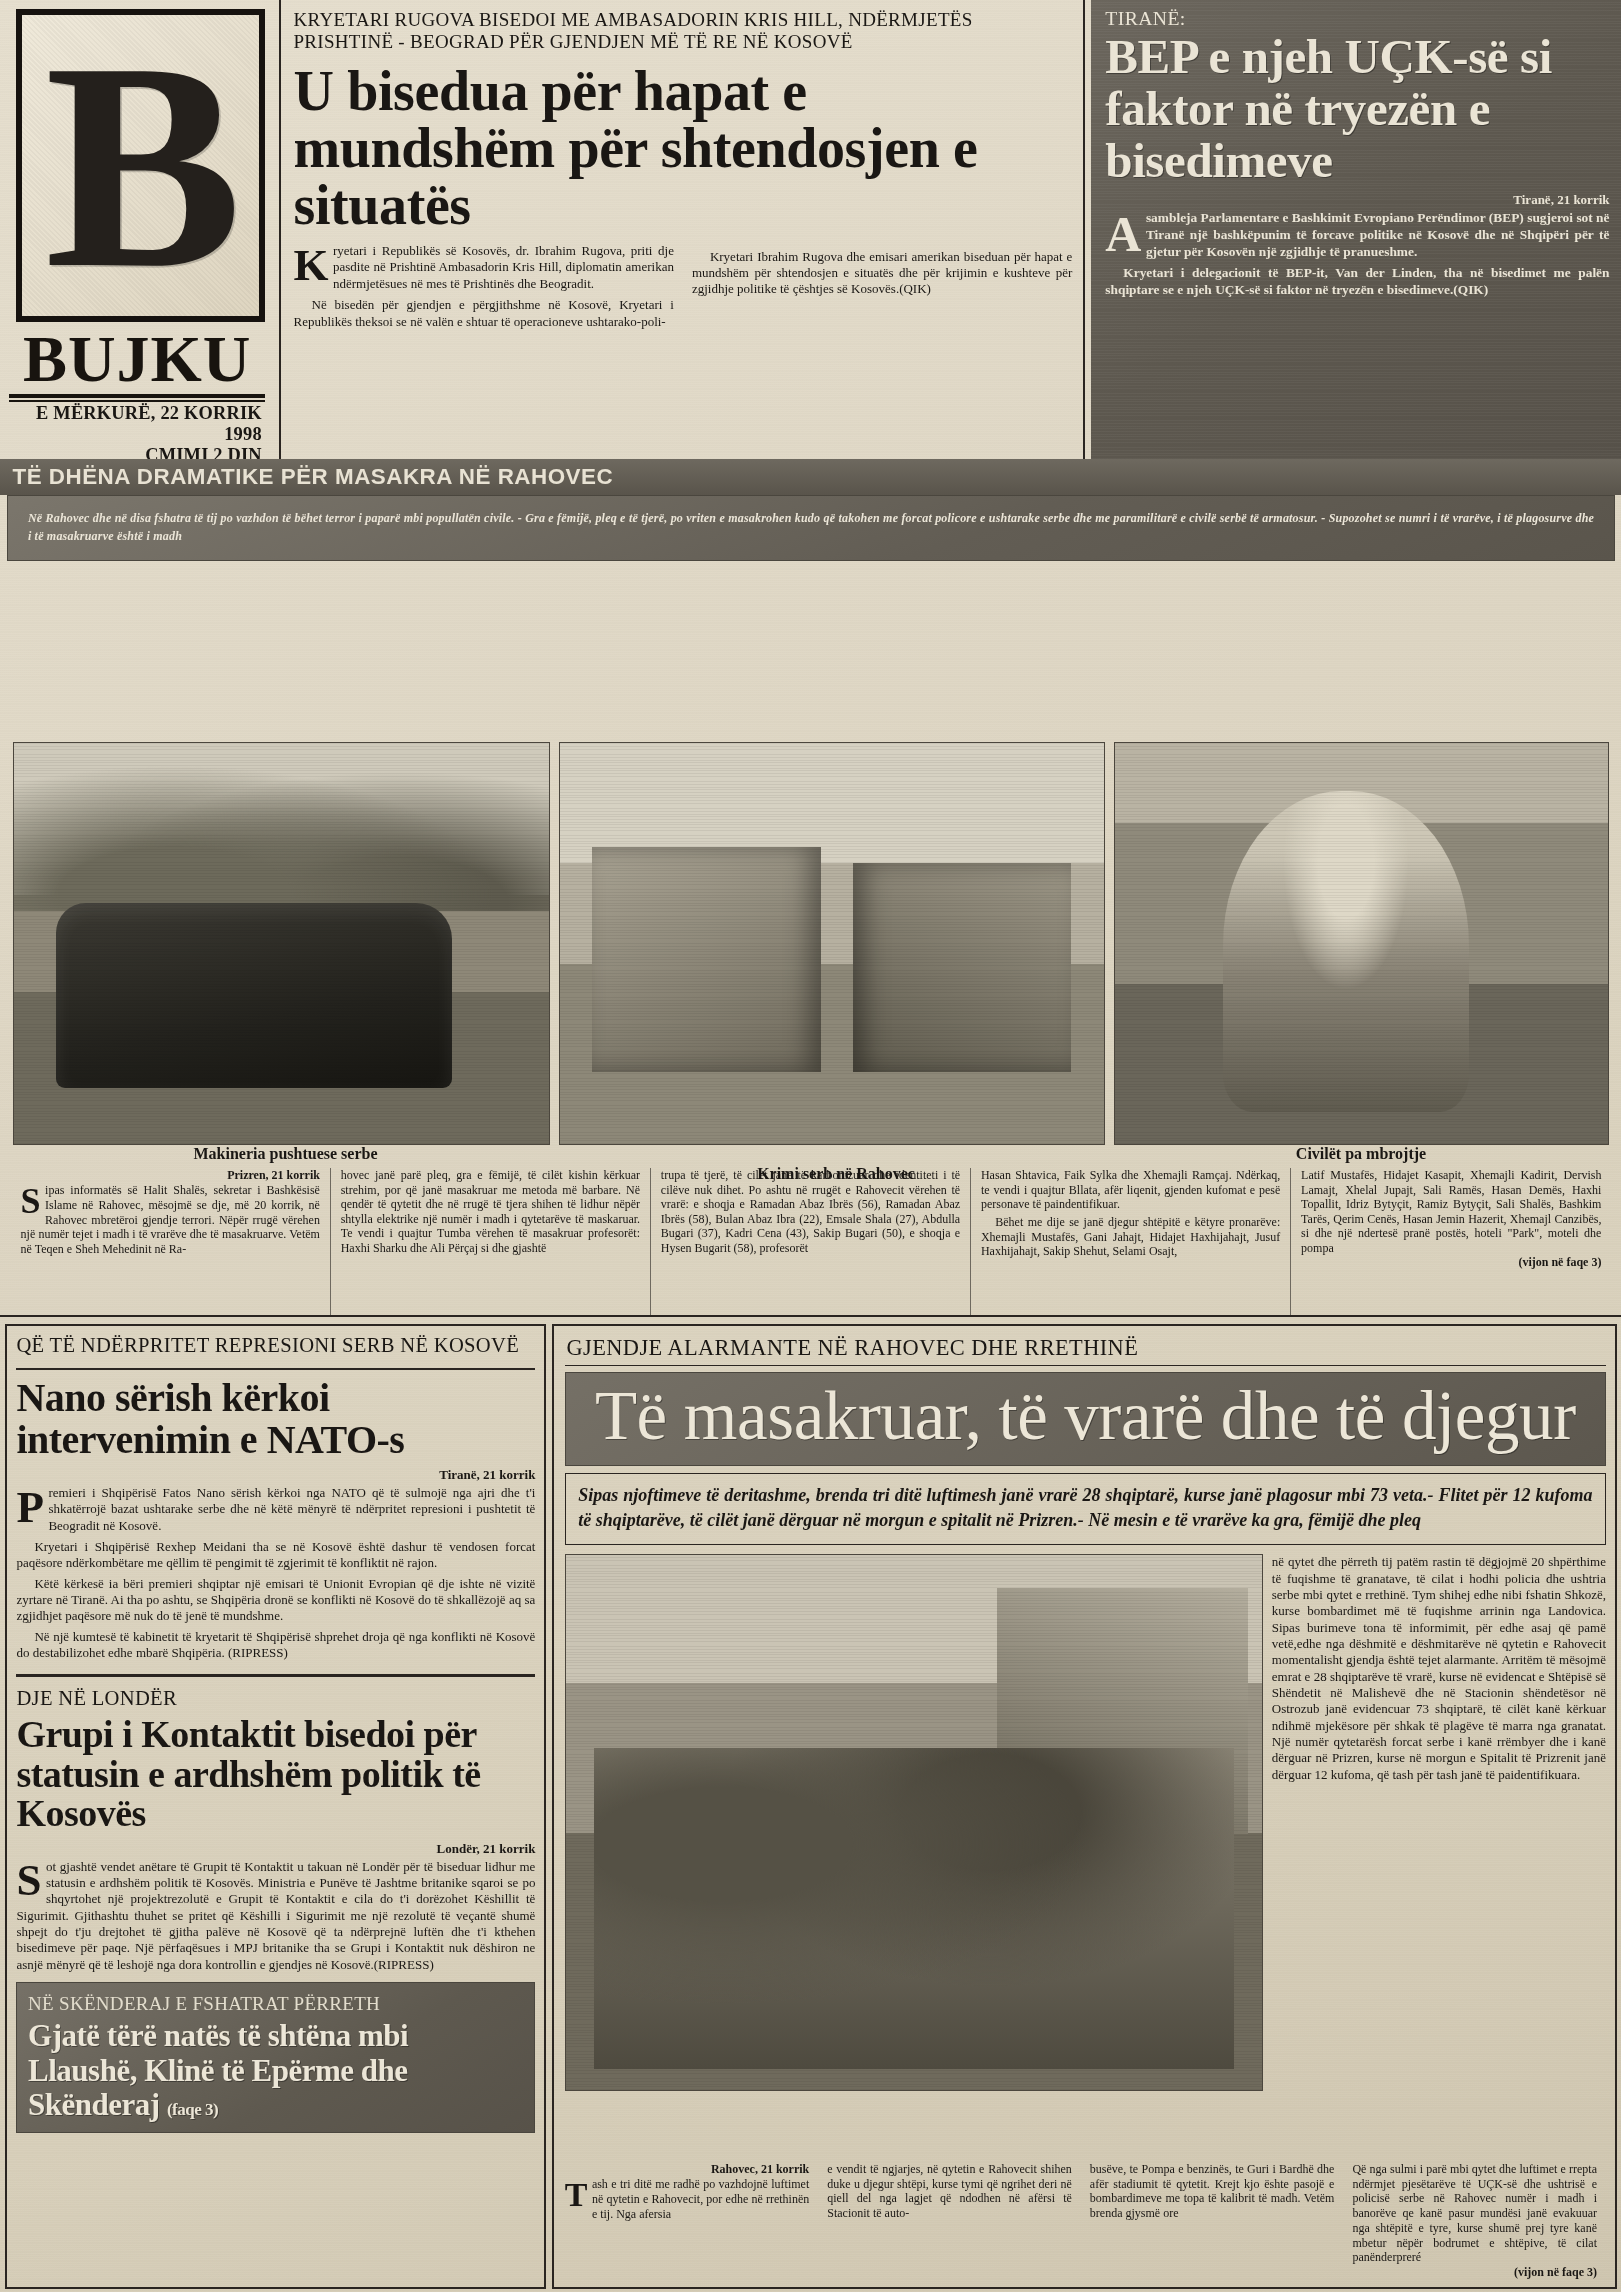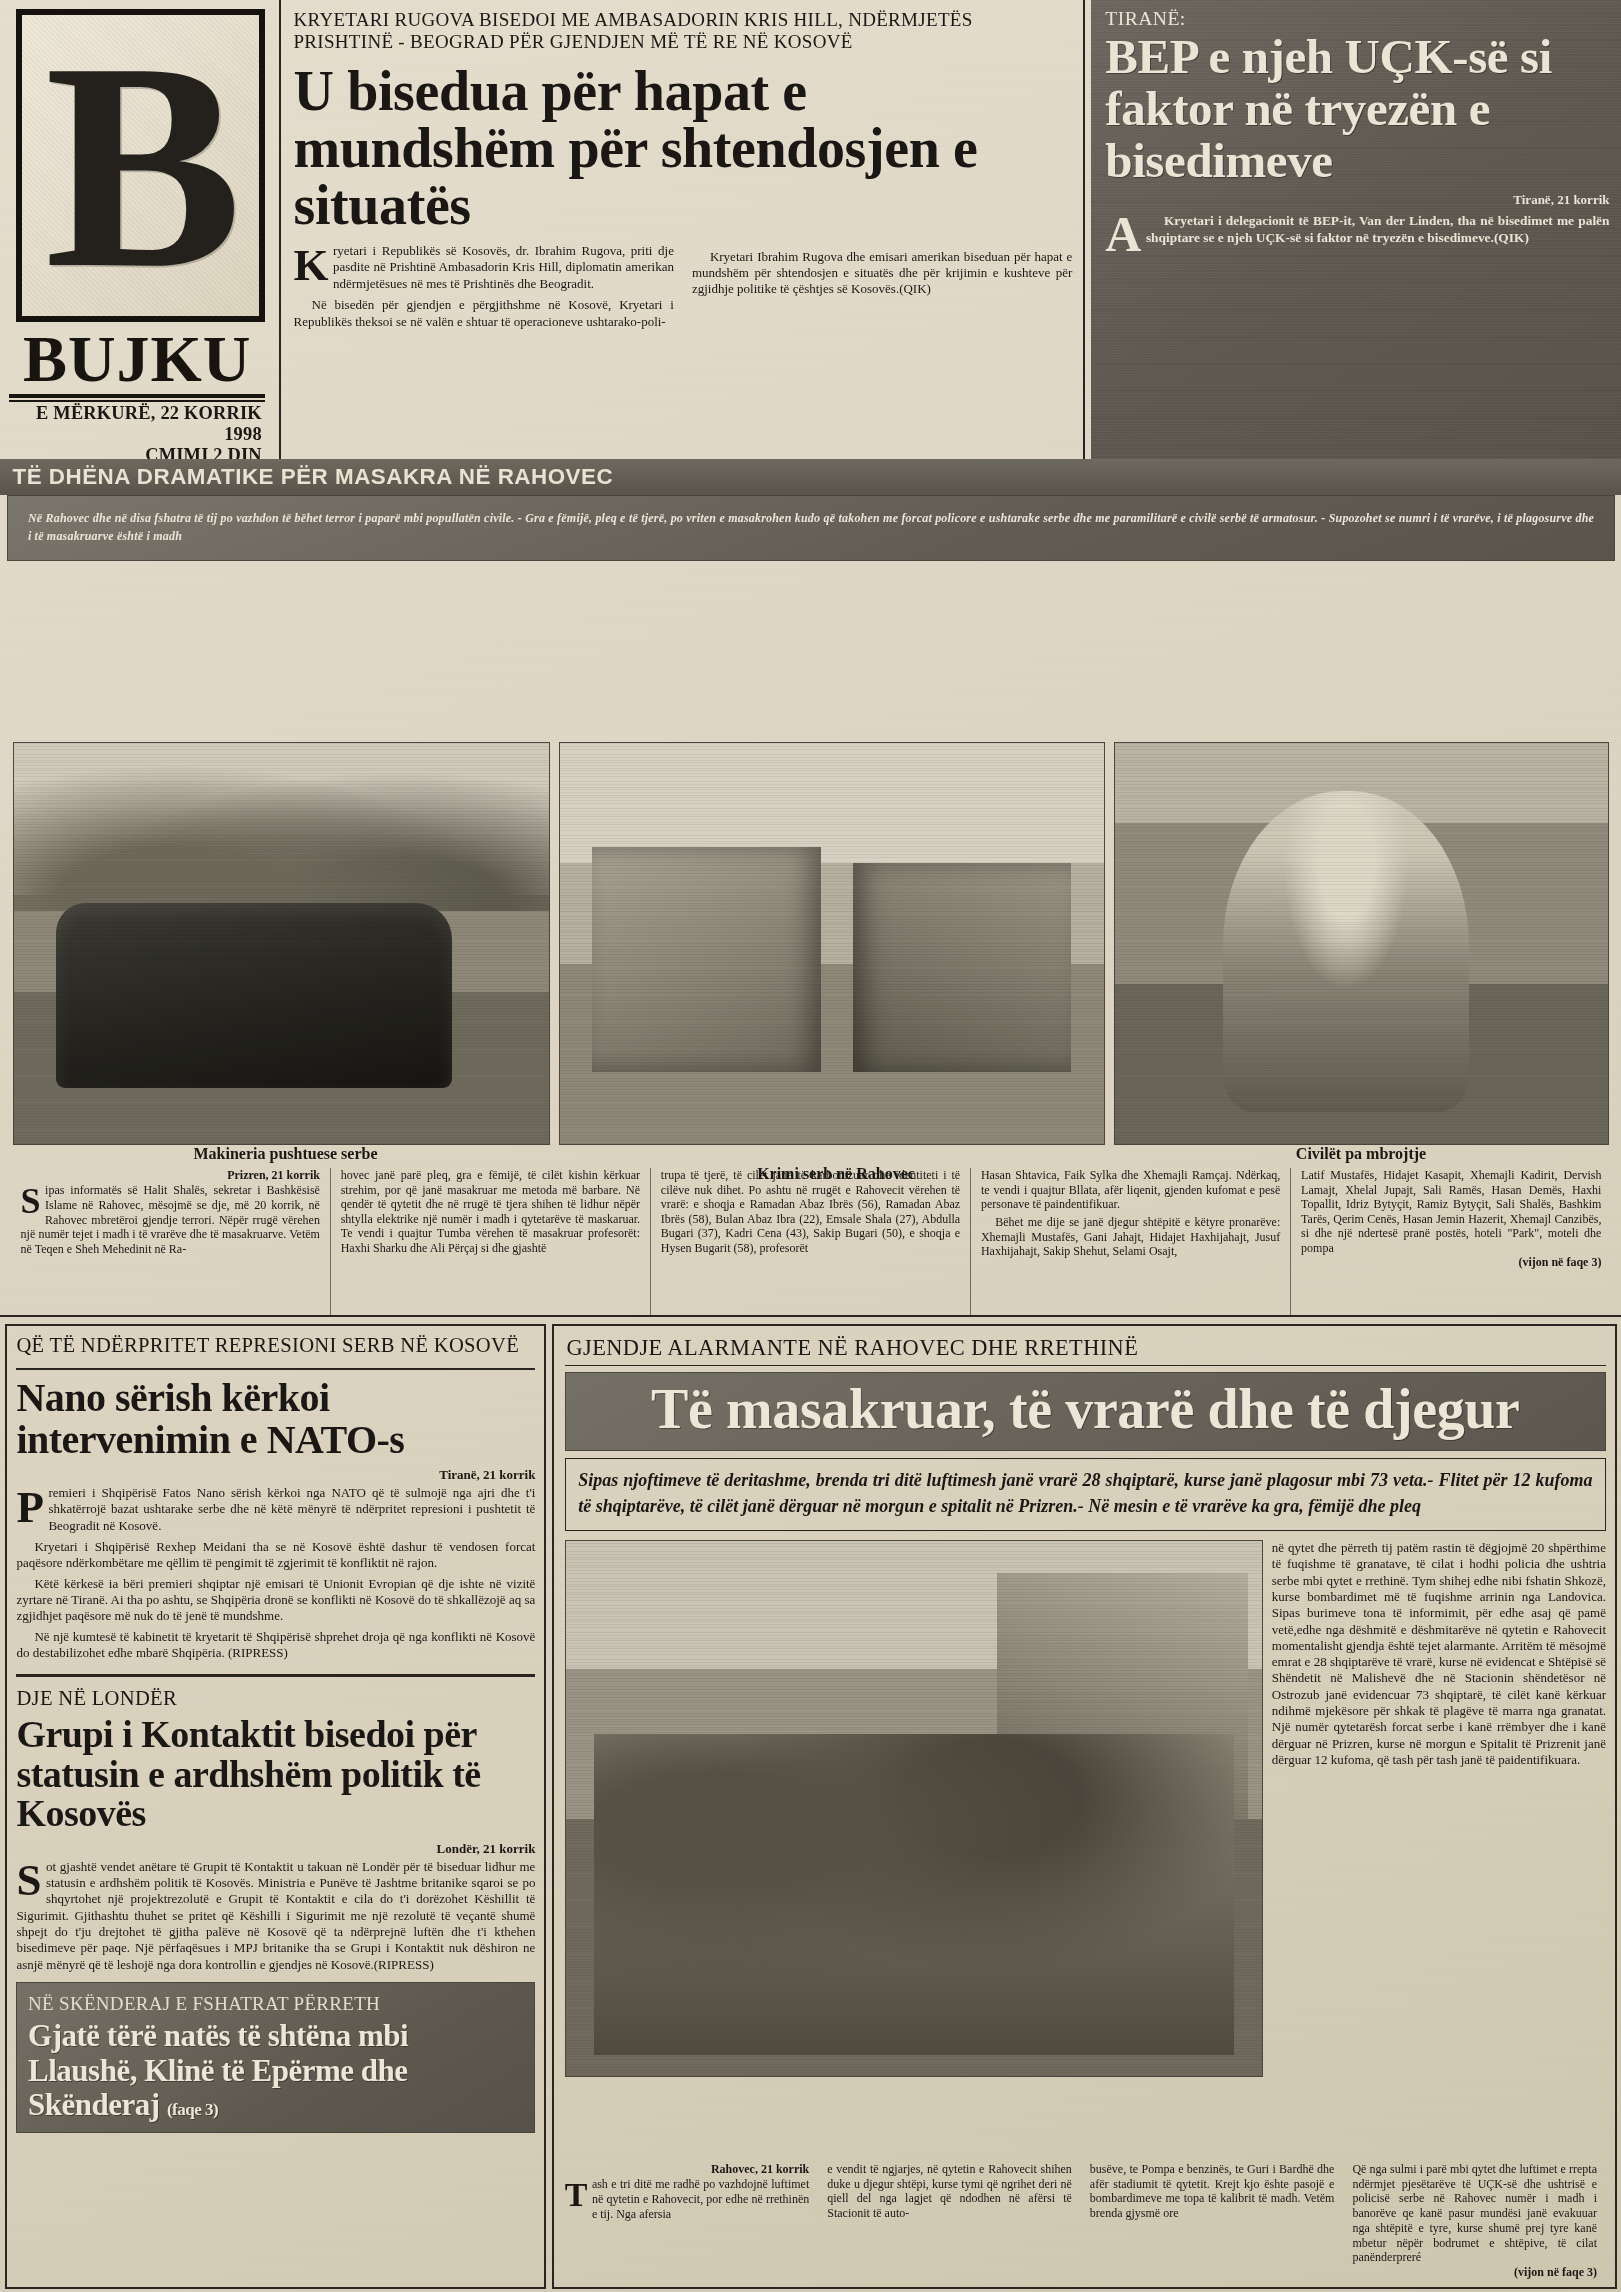--- a/index.html
+++ b/index.html
@@ -252,21 +252,21 @@
   #lower-right {
     position:absolute; left:552px; top:1324px; width:1065px; height:965px;
     border:2.7px solid #2a2521; padding:5.4px 9px 7.2px 10.7px;
   }
   #alarm-kicker {
     font-size:22.4px; letter-spacing:0.4px; padding:3.6px 0 5.4px 1.8px;
     border-bottom:1.8px solid #2a2521; margin-bottom:5.4px;
   }
   #alarm-head {
     background:linear-gradient(150deg,#757066,#5c574e);
-    color:#ece6d7; font-weight:bold; font-size:56px; line-height:1.12;
+    color:#ece6d7; font-weight:normal; font-size:69px; line-height:1.12;
     text-align:center; padding:5.4px 7.2px 9px 7.2px; letter-spacing:-0.4px;
     text-shadow:0.9px 0.9px 0 rgba(0,0,0,.35);
     border:0.9px solid #4a463e;
   }
   #alarm-deck {
     margin-top:7.2px; border:1.8px solid #2a2521; padding:9px 12.5px 10.7px 12.5px;
     font-style:italic; font-weight:bold; font-size:18px; line-height:1.42;
     text-align:justify;
   }
   #alarm-body { display:flex; margin-top:9px; gap:9px; }
@@ -335,21 +335,21 @@
         <p class="body-col" style="margin:5.4px 0 0 0; text-indent:18px">Kryetari Ibrahim Rugova dhe emisari amerikan biseduan për hapat e mundshëm për shtendosjen e situatës dhe për krijimin e kushteve për zgjidhje politike të çështjes së Kosovës.(QIK)</p>
       </div>
     </div>
   </div>
 
   <div id="bep">
     <div id="bep-kicker" class="kicker-caps">TIRANË:</div>
     <div id="bep-head">BEP e njeh UÇK-së si faktor në tryezën e bisedimeve</div>
     <div class="dateline">Tiranë, 21 korrik</div>
     <p class="body-col" style="margin:1.8px 0 0 0">
-      <span class="drop">A</span>
+      <span class="drop">A</span><span>sambleja Parlamentare e Bashkimit Evropiano Perëndimor (BEP) sugjeroi sot në Tiranë një bashkëpunim të forcave politike në Kosovë dhe në Shqipëri për të gjetur për Kosovën një zgjidhje të pranueshme.</span>
     </p>
     <p class="body-col" style="margin:4.5px 0 0 0; text-indent:18px">Kryetari i delegacionit të BEP-it, Van der Linden, tha në bisedimet me palën shqiptare se e njeh UÇK-së si faktor në tryezën e bisedimeve.(QIK)</p>
   </div>
 </div>
 
 <div id="banner-wrap">
   <div id="banner-kicker-bar">TË DHËNA DRAMATIKE PËR MASAKRA NË RAHOVEC</div>
   <div id="banner-deck">Në Rahovec dhe në disa fshatra të tij po vazhdon të bëhet terror i paparë mbi popullatën civile. - Gra e fëmijë, pleq e të tjerë, po vriten e masakrohen kudo që takohen me forcat policore e ushtarake serbe dhe me paramilitarë e civilë serbë të armatosur. - Supozohet se numri i të vrarëve, i të plagosurve dhe i të masakruarve është i madh</div>
 </div>
 

